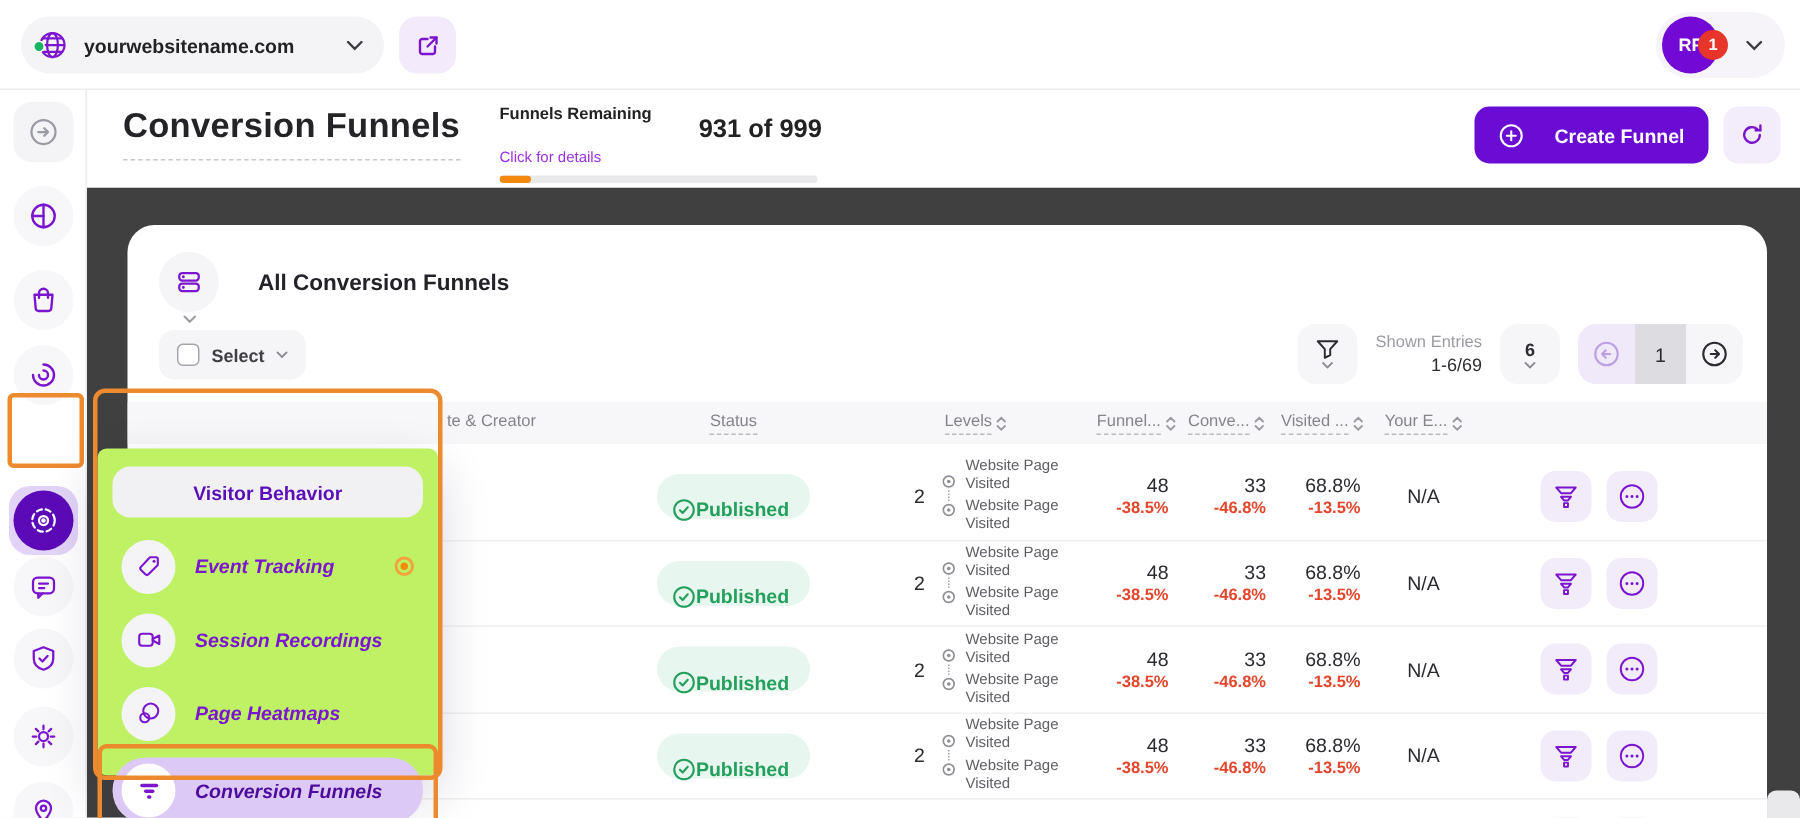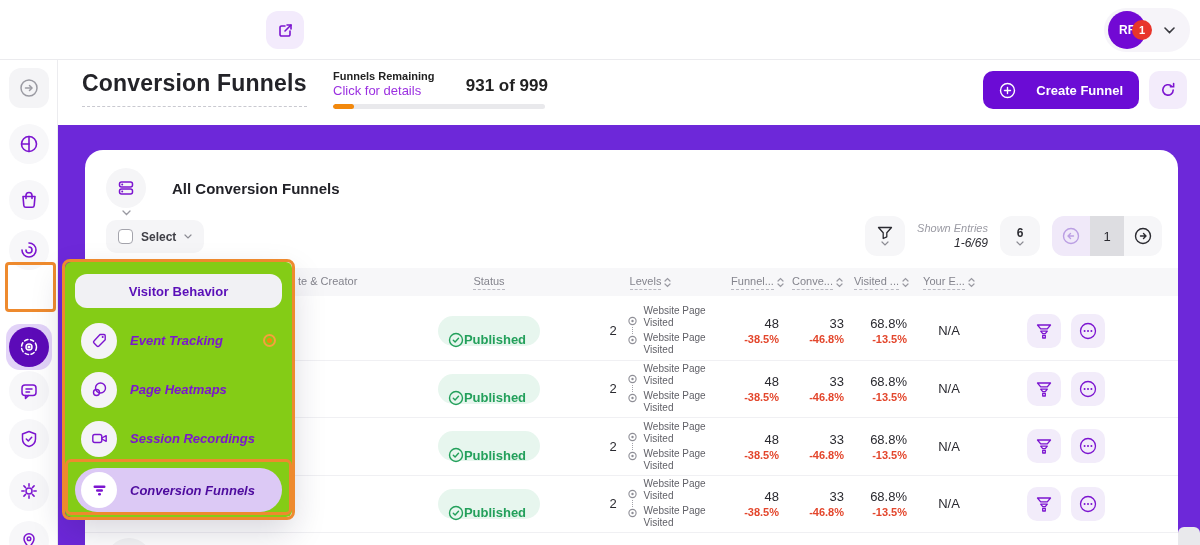--- a/index.html
+++ b/index.html
@@ -24,46 +24,46 @@
   .side-ico.squared { border-radius:12px; background:#f4f4f6; color:#9a9aa2; }
   .active-sq { position:absolute; left:6px; top:264px; width:46px; height:46px; border-radius:14px; background:#e2d3f8; display:flex; align-items:center; justify-content:center; }
   .active-circle { width:40px; height:40px; border-radius:50%; background:#5c0ab8; color:#fff; display:flex; align-items:center; justify-content:center; }
   .sidebar-annotation { position:absolute; left:5px; top:262px; width:51px; height:50px; border:3px solid #ee8a2e; border-radius:4px; z-index:45; pointer-events:none; }
 
   
   .header-strip { position:absolute; left:58px; top:60px; width:1142px; height:65px; background:#fff; z-index:5; }
   .page-title { position:absolute; left:24px; top:10px; font-size:23px; font-weight:700; color:#232328; letter-spacing:.2px; padding-bottom:9px; border-bottom:1px dashed #c9c9d0; }
   .funnels-block { position:absolute; left:275px; top:10px; width:215px; }
   .fr-label { font-size:11px; font-weight:700; color:#222; }
-  .fr-link { font-size:13px; color:#9b30e0; cursor:pointer; margin-top:1px; }
+  .fr-link { font-size:10px; color:#9b30e0; cursor:pointer; margin-top:18px; }
   .progress-track { margin-top:6px; width:212px; height:5px; border-radius:3px; background:#e9e9ec; overflow:hidden; }
   .progress-fill { height:100%; width:10%; background:#f2880c; border-radius:3px; }
   .quota-text { position:absolute; left:380px; top:16px; width:110px; text-align:right; font-size:17px; font-weight:700; color:#222; }
   .header-actions { position:absolute; right:13px; top:11px; height:38px; display:flex; gap:10px; }
   .btn { height:38px; border-radius:10px; display:flex; align-items:center; justify-content:center; gap:20px; font-size:13px; font-weight:700; cursor:pointer; }
   .btn-primary { background:#6b0cd5; color:#fff; padding:0 16px; }
   .btn-refresh { width:38px; background:#f3ecfb; color:#7c15d0; }
   .date-pill { background:#f4f4f6; padding:0 12px; gap:8px; cursor:pointer; }
   .date-label { font-size:13px; font-weight:700; color:#1d1d22; }
   .date-range { font-size:11px; color:#3c3c44; }
 
   
-  .content { position:absolute; left:58px; top:125px; width:1142px; height:420px; background:#6d28d9; }
+  .content { position:absolute; left:58px; top:125px; width:1142px; height:420px; background:#404040; }
   .card { position:absolute; left:27px; top:25px; width:1093px; height:440px; background:#fff; border-radius:18px; overflow:hidden; }
   .card-toolbar { position:absolute; left:21px; top:18px; display:flex; align-items:flex-start; gap:26px; }
   .db-circle-wrap { display:flex; flex-direction:column; align-items:center; gap:2px; cursor:pointer; }
   .db-circle { width:40px; height:40px; border-radius:50%; background:#f5f5f7; display:flex; align-items:center; justify-content:center; color:#7c15d0; }
   .card-title { font-size:15px; font-weight:700; color:#222228; margin-top:12px; }
   .select-pill { position:absolute; left:21px; top:70px; height:33px; border-radius:10px; background:#f5f5f7; display:flex; align-items:center; gap:8px; padding:0 12px; cursor:pointer; }
   .checkbox { width:15px; height:15px; border:1.5px solid #a4a4ac; border-radius:4px; background:#fff; }
   .select-label { font-size:12px; font-weight:600; color:#3f3f46; }
 
   .right-cluster { position:absolute; right:16px; top:66px; height:40px; display:flex; align-items:center; gap:12px; }
   .tool-sq { width:40px; height:40px; border-radius:12px; background:#f6f6f8; display:flex; flex-direction:column; align-items:center; justify-content:center; gap:1px; cursor:pointer; color:#2b2b31; }
-  .shown-entries { display:flex; flex-direction:column; align-items:flex-end; gap:2px;font-style:italic; }
+  .shown-entries { display:flex; flex-direction:column; align-items:flex-end; gap:2px; }
   .se-label { font-size:11px; color:#9a9aa3; }
   .se-value { font-size:12px; color:#2b2b31; }
   .page-size { font-size:12px; font-weight:700; color:#2b2b31; }
   .pagination { display:flex; height:40px; border-radius:12px; overflow:hidden; }
   .pg-prev { width:38px; background:#f0e9f9; display:flex; align-items:center; justify-content:center; color:#bb9fe3; cursor:pointer; }
   .pg-page { width:34px; background:#dddde1; display:flex; align-items:center; justify-content:center; font-size:13px; color:#2b2b31; cursor:pointer; }
   .pg-next { width:38px; background:#f6f6f8; display:flex; align-items:center; justify-content:center; color:#2b2b31; cursor:pointer; }
 
   
   .tgrid { display:grid; grid-template-columns:322px 164px 159px 55px 65px 63px 72px 193px; align-items:center; }
@@ -90,38 +90,54 @@
   .actions-cell { gap:10px; padding-right:32px; }
   .action-btn { width:34px; height:34px; border-radius:10px; background:#f2ecfa; display:flex; align-items:center; justify-content:center; color:#7c15d0; cursor:pointer; }
   .partial-row { height:20px; }
   .partial-avatar { width:46px; height:46px; border-radius:50%; background:#f4f4f5; margin:5px 0 0 21px; }
   .partial-actions { display:flex; gap:10px; justify-content:center; padding-right:32px; margin-top:6px; }
   .partial-btn { width:34px; height:34px; border-radius:10px; background:#f2ecfa; }
 
   
   .flyout { position:absolute; left:62px; top:259px; width:233px; height:261px; z-index:50; }
   .flyout-annotation { position:absolute; inset:0; border:3px solid #ee8a2e; border-radius:8px; z-index:3; pointer-events:none; }
-  .flyout-panel { position:absolute; inset:3px; background:#84cc16; border-radius:6px; box-shadow:0 14px 34px rgba(30,20,60,.18); padding:12px 10px; }
+  .flyout-panel { position:absolute; inset:3px; background:#bef264; border-radius:6px; box-shadow:0 14px 34px rgba(30,20,60,.18); padding:12px 10px;margin-top:37px; }
   .flyout-header { height:34px; border-radius:12px; background:#f1f1f4; display:flex; align-items:center; justify-content:center; font-size:13px; font-weight:700; color:#5a0fb8; }
   .flyout-item { display:flex; align-items:center; gap:13px; height:49px; padding:0 6px; cursor:pointer; position:relative; }
   .fi-circle { width:36px; height:36px; border-radius:50%; background:#f4f4f6; display:flex; align-items:center; justify-content:center; color:#7c15d0; flex:none; }
   .fi-label { font-size:13px; font-weight:600; color:#7b16cf; flex:1;font-style:italic; }
   .flyout-item.active { background:#dcc9f5; border-radius:23px; height:44px; margin-top:5px; }
   .flyout-item.active .fi-circle { background:#fff; }
   .flyout-item.active .fi-label { color:#4d0b9e; }
   .active-annotation { position:absolute; left:0px; top:197px; width:227px; height:56px; border:3px solid #ee8a2e; border-radius:6px; z-index:4; pointer-events:none; }
   .orange-ring { width:13px; height:13px; border-radius:50%; border:2px solid #f5a13c; display:flex; align-items:center; justify-content:center; }
   .orange-ring::after { content:""; width:5px; height:5px; border-radius:50%; background:#f5890c; }
 
   .floating-corner { position:absolute; right:0px; bottom:-6px; width:22px; height:24px; border-radius:6px; background:#e9e9ec; }
 </style>
 </head>
 <body>
 
 <div class="topbar">
+  <div class="site-pill">
+    <span class="globe-wrap">
+      <svg width="22" height="22" viewBox="0 0 22 22" fill="none" stroke="#7c15d0" stroke-width="1.5">
+        <circle cx="11" cy="11" r="8"></circle>
+          <ellipse cx="11" cy="11" rx="3.6" ry="8"></ellipse>
+          <line x1="3" y1="11" x2="19" y2="11"></line>
+          <line x1="4.2" y1="6.5" x2="17.8" y2="6.5"></line>
+          <line x1="4.2" y1="15.5" x2="17.8" y2="15.5"></line>
+      </svg>
+      <span class="green-dot"></span>
+    </span>
+    <span class="site-name">yourwebsitename.com</span>
+    <svg width="11" height="7" viewBox="0 0 11 7" fill="none" stroke="#3a3a40" stroke-width="1.6" stroke-linecap="round">
+        <path d="M1 1l4.5 4.5L10 1"></path>
+      </svg>
+  </div>
   <div class="ext-btn">
     <svg width="17" height="17" viewBox="0 0 17 17" fill="none" stroke="#7c15d0" stroke-width="1.6" stroke-linecap="round" stroke-linejoin="round">
       <path d="M8 4H4.5A1.5 1.5 0 0 0 3 5.5v7A1.5 1.5 0 0 0 4.5 14h7a1.5 1.5 0 0 0 1.5-1.5V9"></path>
         <path d="M10 3h4v4"></path>
         <path d="M14 3l-6 6"></path>
     </svg>
   </div>
   <div class="avatar-cluster">
     <span class="avatar">
       <span>RF</span>
@@ -600,36 +616,36 @@
             <path d="M9 2.5h4a1.2 1.2 0 0 1 1.2 1.2v4L8 13.9a1.5 1.5 0 0 1-2.1 0L3 11a1.5 1.5 0 0 1 0-2.1z"></path>
             <circle cx="11.7" cy="5.1" r="1" fill="currentColor" stroke="none"></circle>
           </svg>
       </span>
       <span class="fi-label">Event Tracking</span>
       <span class="orange-ring"></span>
     </div>
 
     <div class="flyout-item">
       <span class="fi-circle">
+        <svg width="17" height="17" viewBox="0 0 17 17" fill="none" stroke="currentColor" stroke-width="1.4" stroke-linecap="round" stroke-linejoin="round">
+            <rect x="1.8" y="4.5" width="9" height="8" rx="2"></rect>
+            <path d="M10.8 8l4.4-2.3v5.6L10.8 9z"></path>
+          </svg>
+      </span>
+      <span class="fi-label">Session Recordings</span>
+    </div>
+
+    <div class="flyout-item">
+      <span class="fi-circle">
         <svg width="17" height="17" viewBox="0 0 17 17" fill="none" stroke="currentColor" stroke-width="1.4">
             <circle cx="9.5" cy="7" r="5"></circle>
             <circle cx="5.5" cy="11.5" r="3"></circle>
           </svg>
       </span>
       <span class="fi-label">Page Heatmaps</span>
-    </div>
-
-    <div class="flyout-item">
-      <span class="fi-circle">
-        <svg width="17" height="17" viewBox="0 0 17 17" fill="none" stroke="currentColor" stroke-width="1.4" stroke-linecap="round" stroke-linejoin="round">
-            <rect x="1.8" y="4.5" width="9" height="8" rx="2"></rect>
-            <path d="M10.8 8l4.4-2.3v5.6L10.8 9z"></path>
-          </svg>
-      </span>
-      <span class="fi-label">Session Recordings</span>
     </div>
 
     <div class="flyout-item active">
       <span class="fi-circle">
         <svg width="17" height="17" viewBox="0 0 17 17" fill="#7c15d0">
             <rect x="2.5" y="3.5" width="12" height="2.4" rx="1.2"></rect>
             <rect x="5" y="7.3" width="7" height="2.4" rx="1.2"></rect>
             <rect x="7" y="11.1" width="3" height="2.4" rx="1.2"></rect>
           </svg>
       </span>

